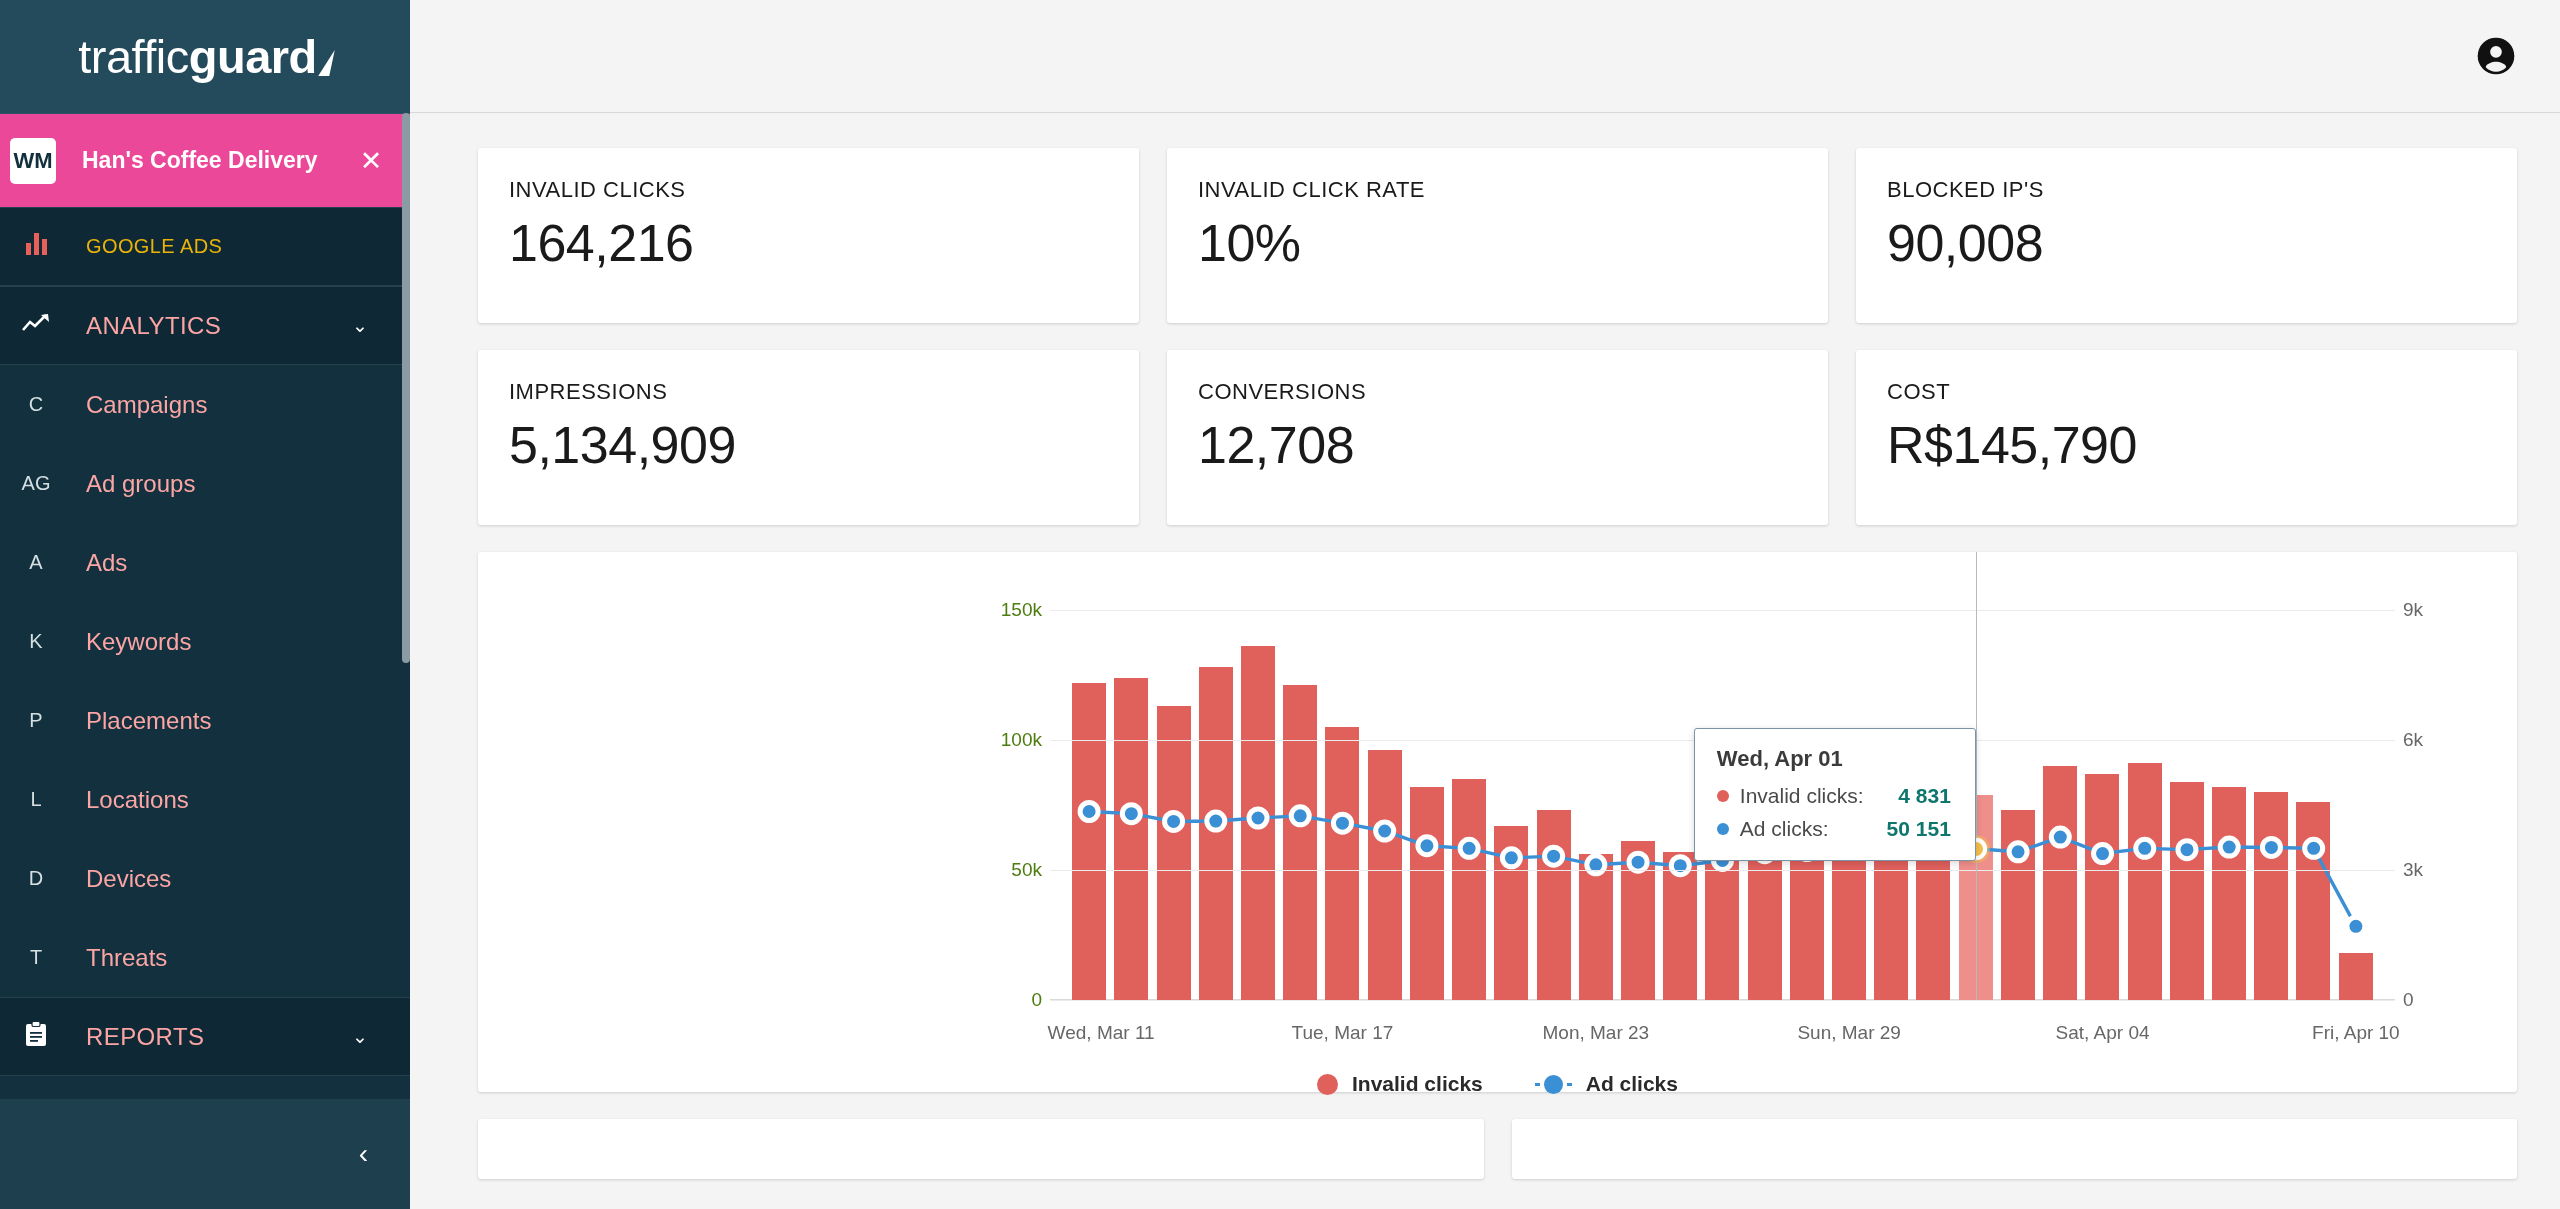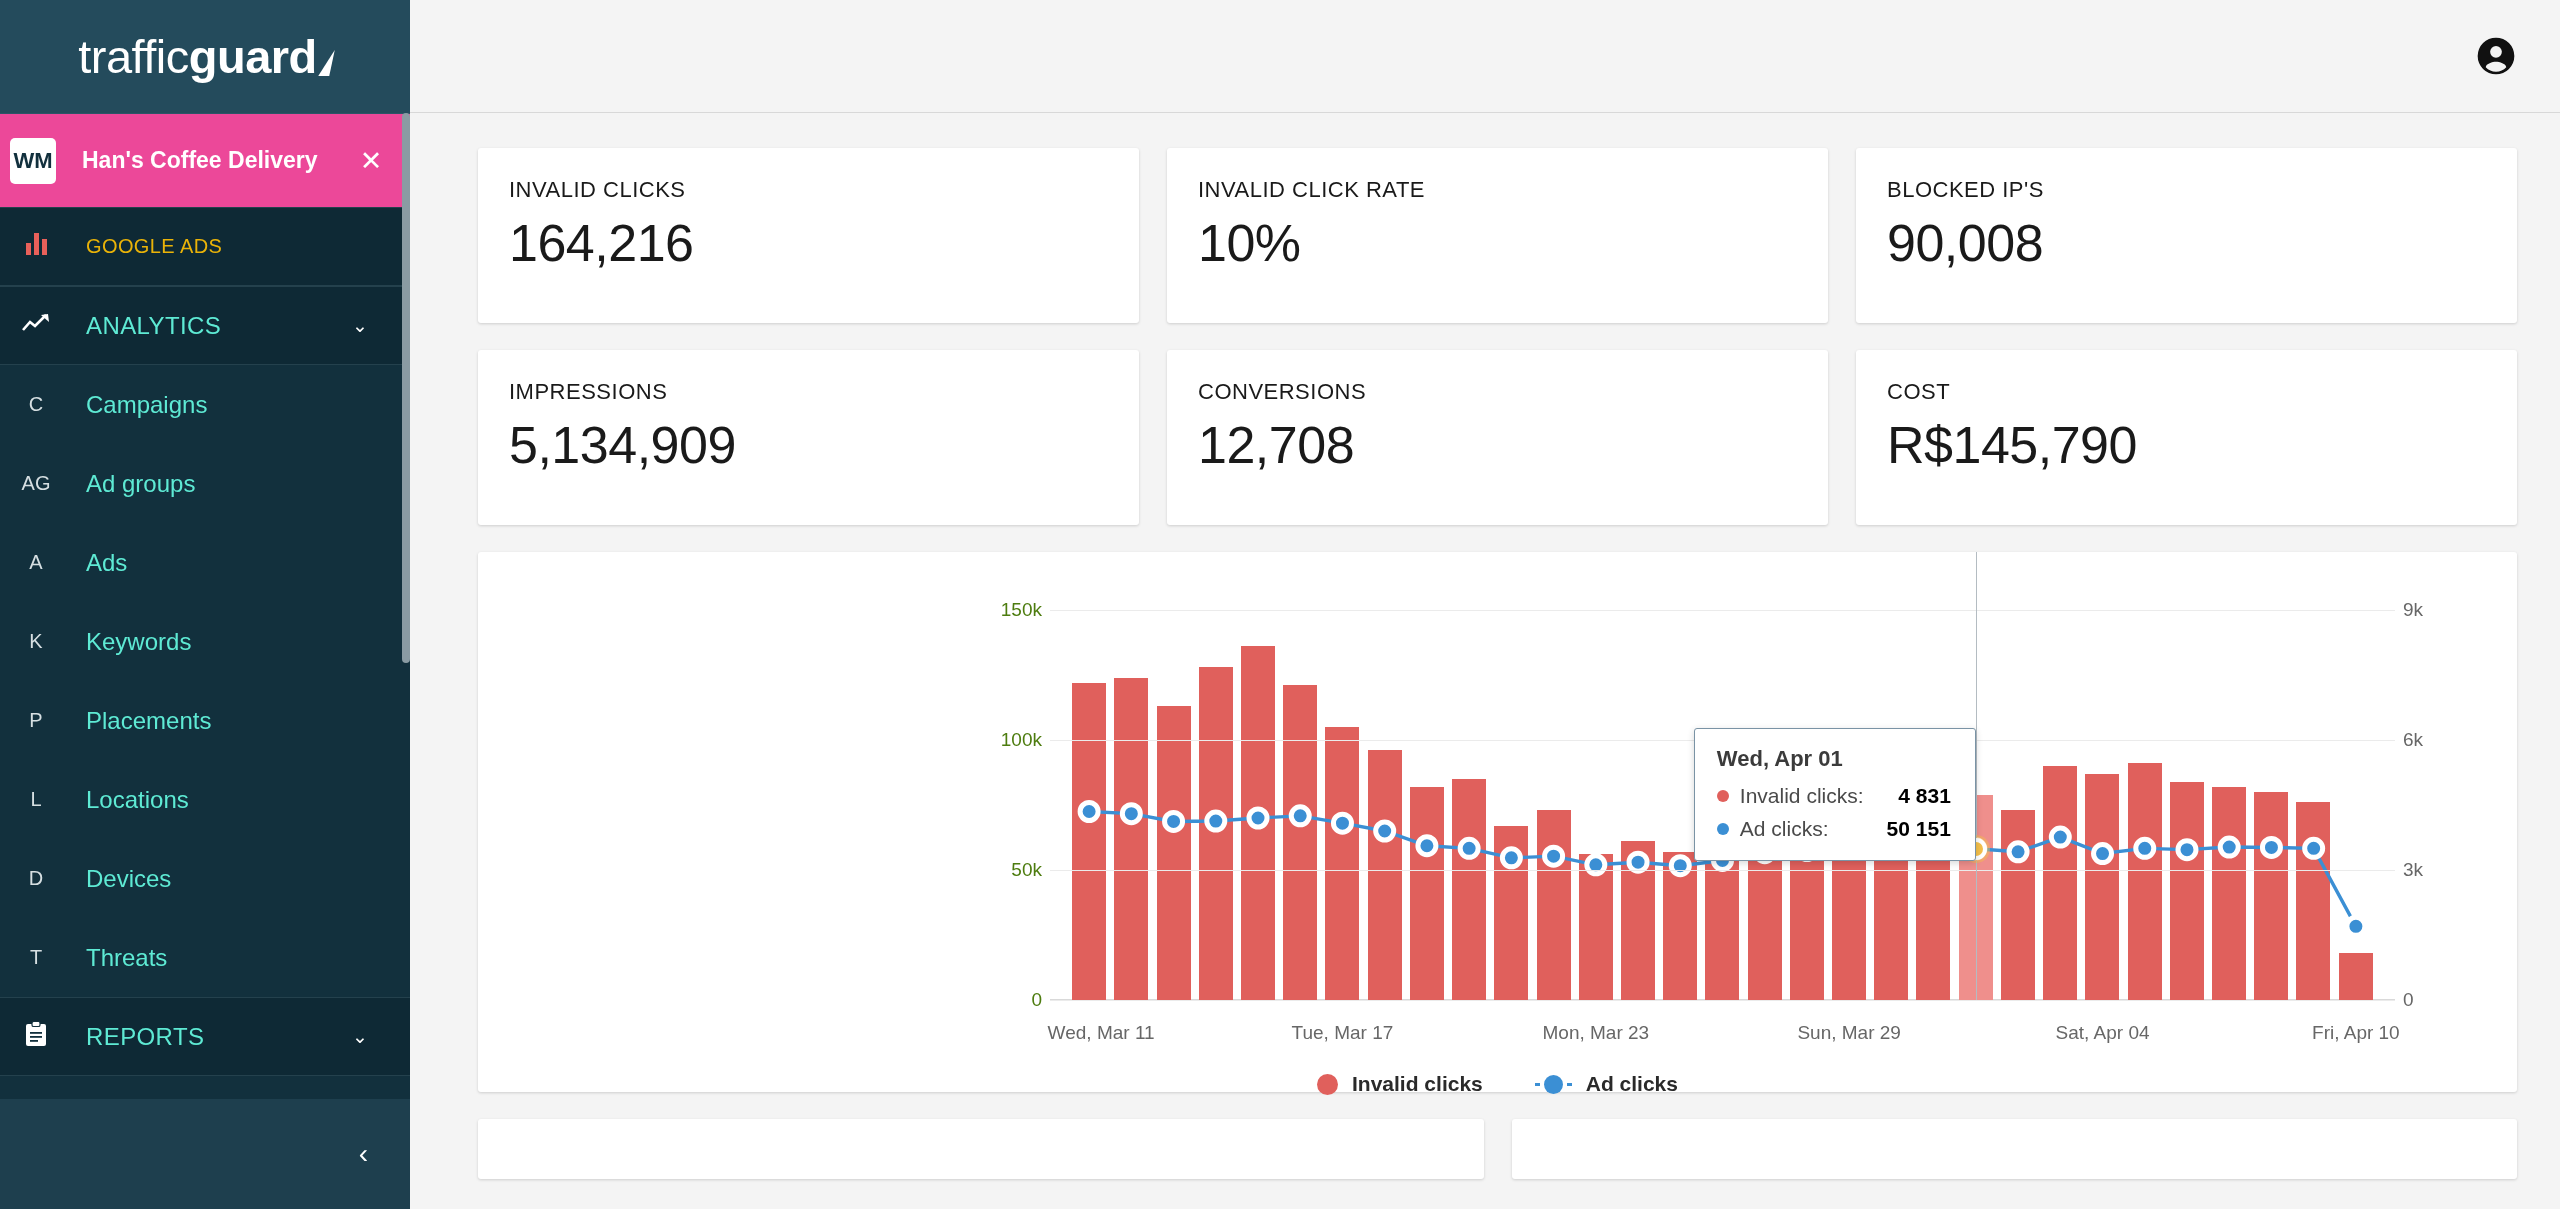--- a/index.html
+++ b/index.html
@@ -61,21 +61,21 @@
   .nav-item {
     display: flex; align-items: center;
     height: 79px; flex: 0 0 79px;
     padding-left: 10px; cursor: pointer; position: relative;
   }
   .nav-item .ic {
     width: 52px; flex: 0 0 52px; text-align: center;
     font-size: 21px; color: #e2e8ea;
   }
   .nav-item .lbl {
-    font-size: 24px; color: #5eead4; margin-left: 24px; white-space: nowrap;
+    font-size: 24px; color: #fca5a5; margin-left: 24px; white-space: nowrap;
   }
   .nav-item .chev {
     margin-left: auto; margin-right: 42px; color: #ffffff; font-size: 19px;
   }
   .nav-section {
     background: #0e2935;
     border-top: 1px solid #24414d;
     border-bottom: 1px solid #24414d;
   }
   .nav-section.active .lbl { color: #eab308; font-size: 20px; letter-spacing: 0.4px; }
@@ -176,21 +176,21 @@
 
   .tooltip {
     position: absolute; background: #ffffff; border: 1px solid #7a93a5;
     border-radius: 3px; box-shadow: 0 2px 7px rgba(0,0,0,0.16);
     padding: 17px 24px 19px 22px; min-width: 282px; z-index: 40;
   }
   .tt-title { font-size: 22px; font-weight: 700; color: #3b3b3b; margin-bottom: 12px; }
   .tt-row { display: flex; align-items: center; font-size: 21px; color: #4a4a4a; margin-top: 9px; }
   .tt-dot { width: 12px; height: 12px; border-radius: 50%; margin-right: 11px; flex: 0 0 12px; }
   .tt-lbl { flex: 0 0 auto; }
-  .tt-val { margin-left: auto; font-weight: 700; color: #000000; }
+  .tt-val { margin-left: auto; font-weight: 700; color: #0f766e; }
   .tt-pointer {
     position: absolute; width: 22px; height: 22px; border-radius: 50%;
     background: #f4c04a; border: 4px solid #fff; box-shadow: 0 0 0 3px rgba(244,192,74,0.45);
   }
   .bottom-strip { display:flex; gap: 28px; margin-top: 27px; }
   .bottom-card { flex: 1 1 0; height: 60px; background:#ffffff; border-radius: 3px; box-shadow: 0 1px 3px rgba(0,0,0,0.16); }
 </style>
 </head>
 <body>
 

